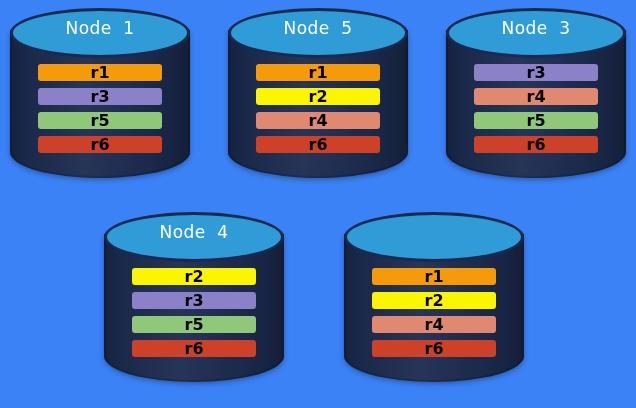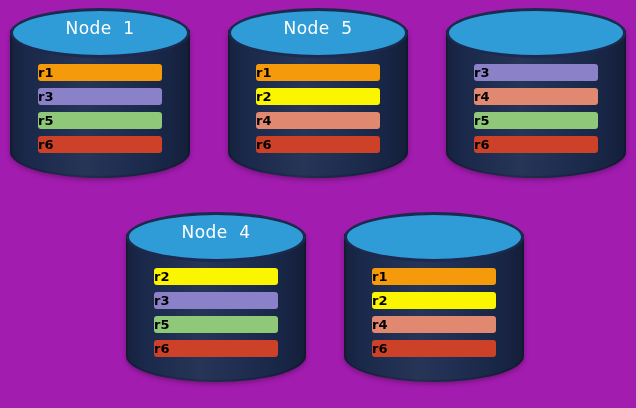--- a/index.html
+++ b/index.html
@@ -91,33 +91,33 @@
     left: 28px;
     top: 56px;
     width: 124px;
   }
 
   .bar {
     position: relative;
     height: 17px;
     margin-bottom: 7px;
     border-radius: 3px;
-    text-align: left;
+    text-align: center;
     line-height: 17px;
-    font-size: 13px;
+    font-size: 16px;
     font-weight: bold;
     color: #000000;
     font-family: "DejaVu Sans", sans-serif;
   }
   .bar:last-child { margin-bottom: 0; }
 </style>
 </head>
 <body>
 
-<div id="diagram" style="background: #a21caf;">
+<div id="diagram" style="background: #3b82f6;">
     <div class="node" style="left: 10px; top: 8px;">
       <div class="cyl-body" style="background: rgb(27, 42, 78);"></div>
       <div class="cyl-shade"></div>
       <div class="cyl-top" style="background: rgb(47, 156, 216);"></div>
       <div class="node-label" style="color: rgb(255, 255, 255);">Node  1</div>
       <div class="bars">
         <div class="bar" style="background: rgb(245, 155, 11); color: rgb(0, 0, 0);">r1</div>
         <div class="bar" style="background: rgb(139, 129, 200); color: rgb(0, 0, 0);">r3</div>
         <div class="bar" style="background: rgb(143, 200, 120); color: rgb(0, 0, 0);">r5</div>
         <div class="bar" style="background: rgb(204, 65, 40); color: rgb(0, 0, 0);">r6</div>
@@ -132,28 +132,29 @@
         <div class="bar" style="background: rgb(245, 155, 11); color: rgb(0, 0, 0);">r1</div>
         <div class="bar" style="background: rgb(251, 245, 0); color: rgb(0, 0, 0);">r2</div>
         <div class="bar" style="background: rgb(224, 136, 112); color: rgb(0, 0, 0);">r4</div>
         <div class="bar" style="background: rgb(204, 65, 40); color: rgb(0, 0, 0);">r6</div>
       </div>
     </div>
     <div class="node" style="left: 446px; top: 8px;">
       <div class="cyl-body" style="background: rgb(27, 42, 78);"></div>
       <div class="cyl-shade"></div>
       <div class="cyl-top" style="background: rgb(47, 156, 216);"></div>
+      <div class="node-label" style="color: rgb(255, 255, 255);">Node  3</div>
       <div class="bars">
         <div class="bar" style="background: rgb(139, 129, 200); color: rgb(0, 0, 0);">r3</div>
         <div class="bar" style="background: rgb(224, 136, 112); color: rgb(0, 0, 0);">r4</div>
         <div class="bar" style="background: rgb(143, 200, 120); color: rgb(0, 0, 0);">r5</div>
         <div class="bar" style="background: rgb(204, 65, 40); color: rgb(0, 0, 0);">r6</div>
       </div>
     </div>
-    <div class="node" style="left: 126px; top: 212px;">
+    <div class="node" style="left: 104px; top: 212px;">
       <div class="cyl-body" style="background: rgb(27, 42, 78);"></div>
       <div class="cyl-shade"></div>
       <div class="cyl-top" style="background: rgb(47, 156, 216);"></div>
       <div class="node-label" style="color: rgb(255, 255, 255);">Node  4</div>
       <div class="bars">
         <div class="bar" style="background: rgb(251, 245, 0); color: rgb(0, 0, 0);">r2</div>
         <div class="bar" style="background: rgb(139, 129, 200); color: rgb(0, 0, 0);">r3</div>
         <div class="bar" style="background: rgb(143, 200, 120); color: rgb(0, 0, 0);">r5</div>
         <div class="bar" style="background: rgb(204, 65, 40); color: rgb(0, 0, 0);">r6</div>
       </div>

